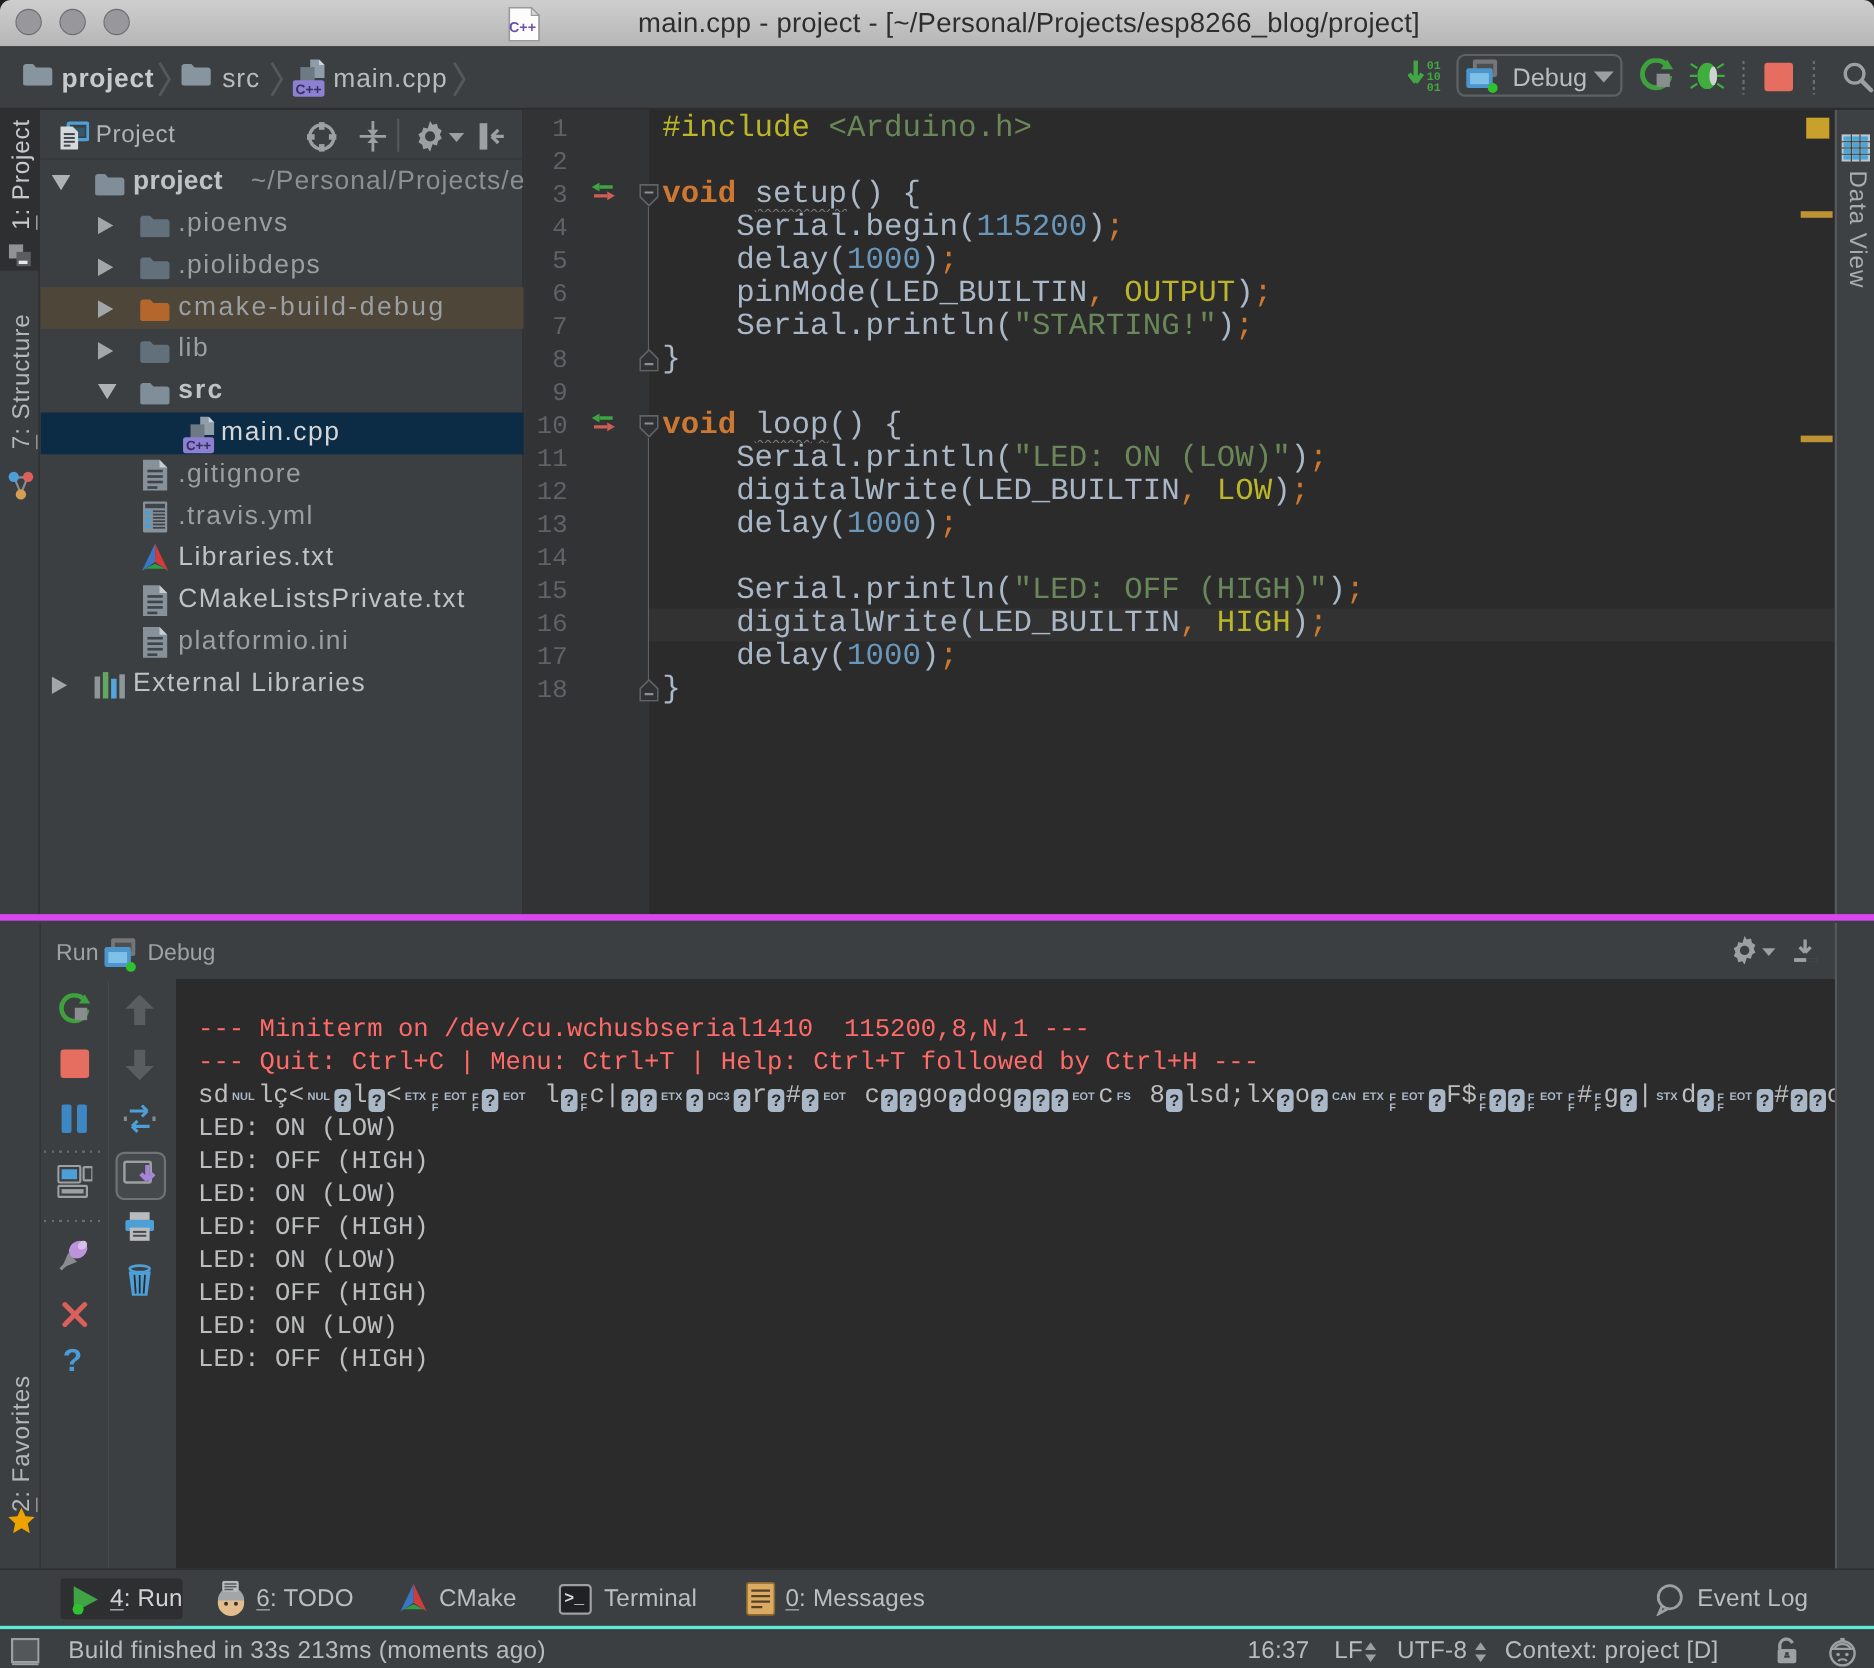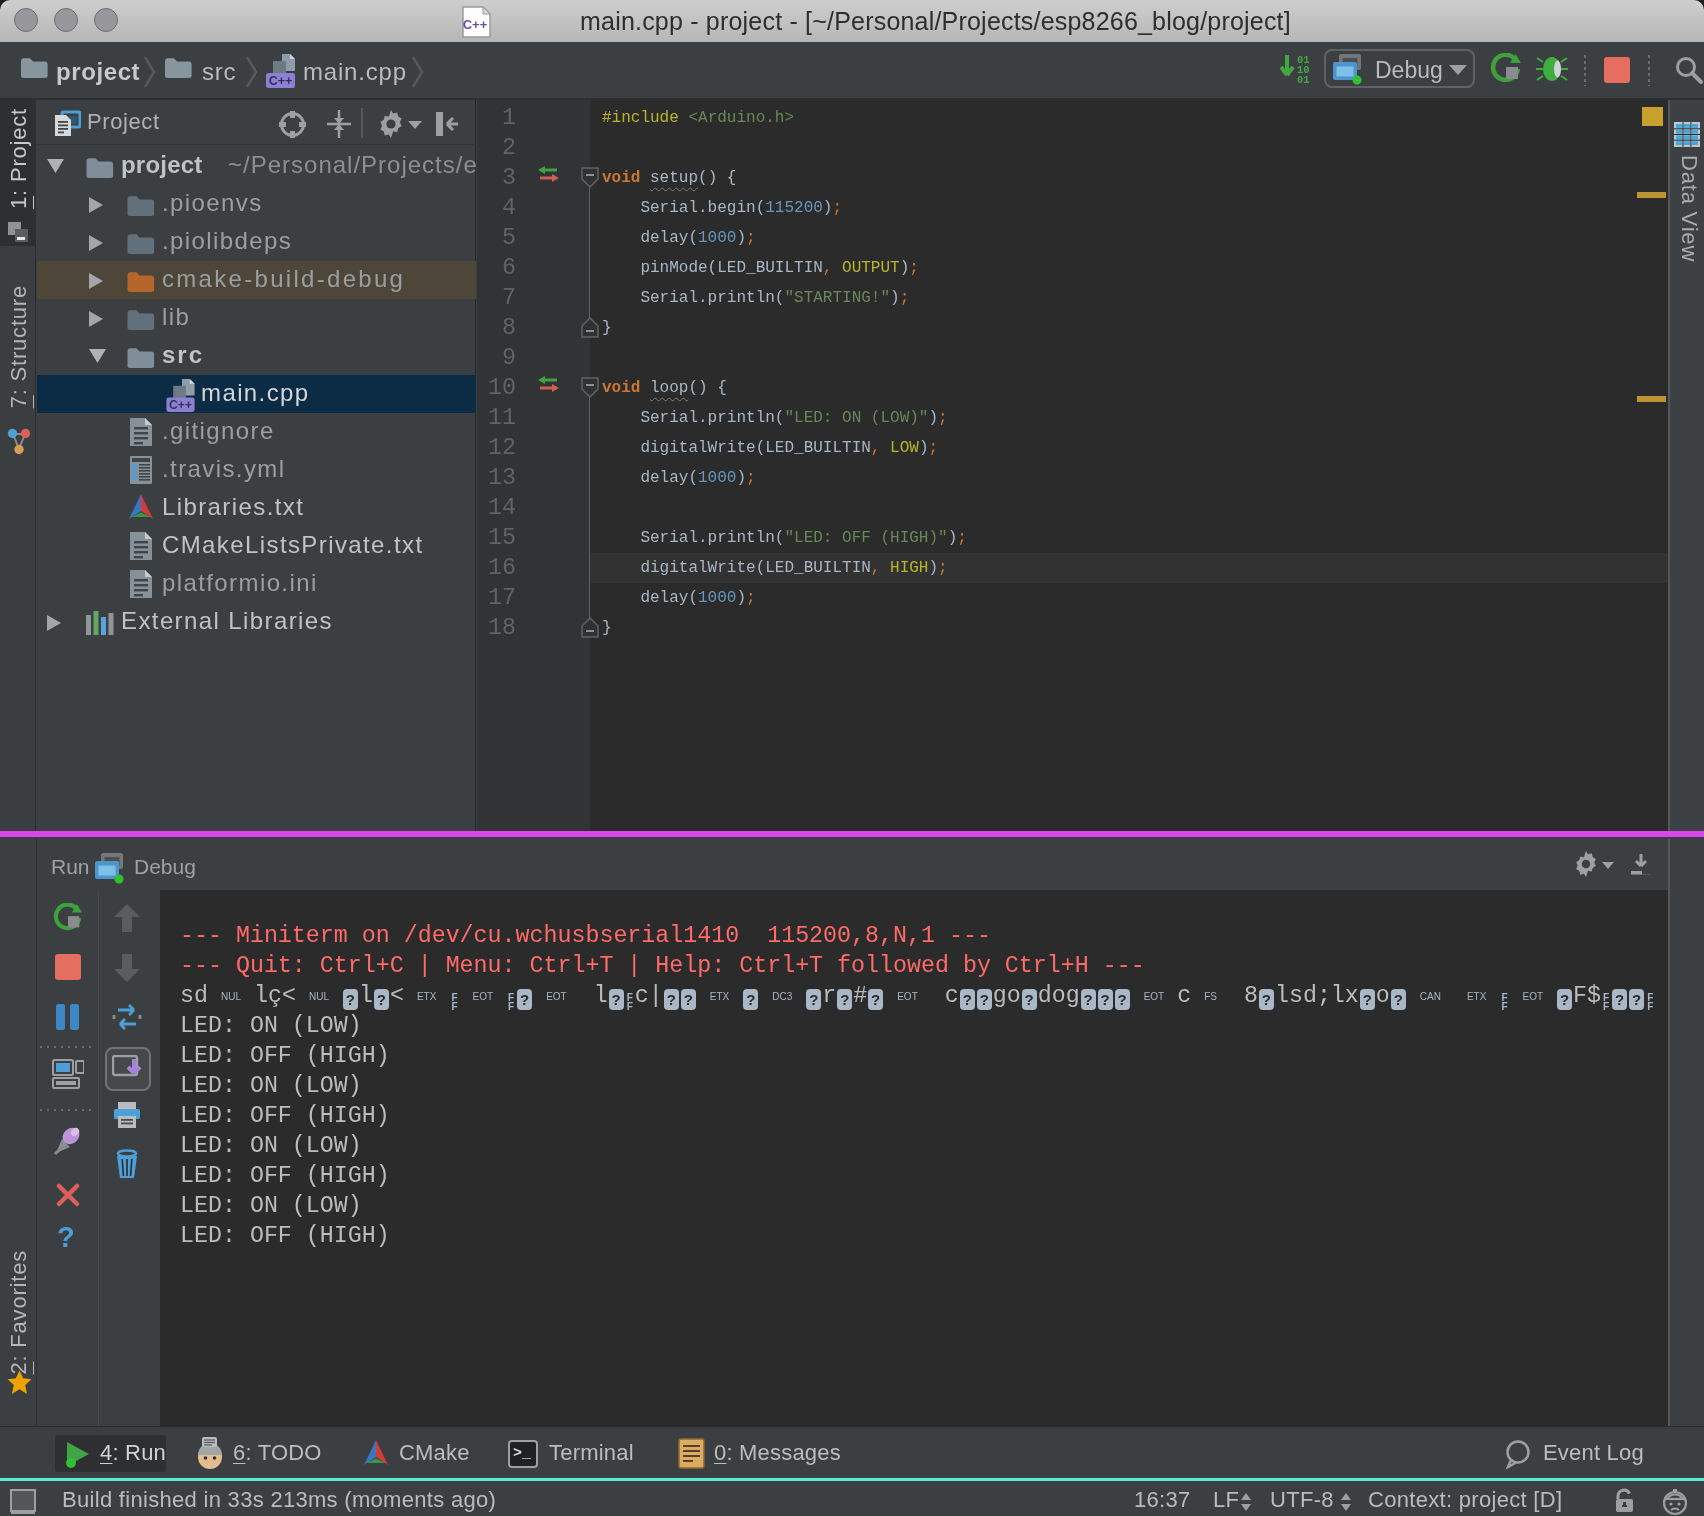--- a/index.html
+++ b/index.html
@@ -30,39 +30,39 @@
     border-right:1px solid #282828;box-sizing:border-box;}
   #ppheader{position:absolute;left:0;top:0;width:439px;height:45px;
     border-bottom:1px solid #323537;box-sizing:border-box;}
   .trow{position:absolute;left:0;width:439px;height:38px;overflow:hidden;}
   .trow .lbl{position:absolute;top:4px;font-size:24px;letter-spacing:1.4px;color:#bfc3c6;white-space:pre;}
   .dim{color:#9b9fa2 !important;}
   #editor{left:477px;top:100px;width:1191px;height:731px;background:#2b2b2b;overflow:hidden;}
   #gutter{position:absolute;left:0;top:0;width:113px;height:731px;background:#313335;}
   .ln{position:absolute;width:39px;text-align:right;font-family:"Liberation Mono",monospace;
       font-size:23.3px;color:#606366;line-height:30px;}
-  .cl{position:absolute;left:125px;font-family:"Liberation Mono",monospace;font-size:16px;
+  .cl{position:absolute;left:125px;font-family:"Liberation Mono",monospace;font-size:28px;
       line-height:30px;color:#a9b7c6;white-space:pre;}
   .kw{color:#cc7832;font-weight:bold;}
   .num{color:#6897bb;}
   .str{color:#6a8759;}
   .mac{color:#bbb529;}
   .sem{color:#cc7832;}
   .fn{text-decoration:underline;text-decoration-style:wavy;text-decoration-color:#7a7a7a;
       text-underline-offset:5px;text-decoration-thickness:1px;}
   #rightbar{left:1668px;top:100px;width:36px;height:1326px;background:#3e4143;
     border-left:2px solid #55585a;box-sizing:border-box;}
   
   #runpanel{left:0;top:831px;width:1704px;height:595px;background:#3c3f41;border-top:6px solid #d946ef;box-sizing:border-box;}
   #console{position:absolute;left:160px;top:53px;width:1508px;height:540px;background:#2b2b2b;overflow:hidden;}
   .con-l{position:absolute;left:20px;font-family:"Liberation Mono",monospace;font-size:23.3px;
       line-height:30px;color:#bbbdbf;white-space:pre;}
   .red{color:#ff6b68;}
   .cc{display:inline-block;font-size:10px;letter-spacing:0;vertical-align:2px;color:#a9b7c6;
-      font-family:"Liberation Sans",sans-serif;font-weight:normal;margin:0 13px;}
+      font-family:"Liberation Sans",sans-serif;font-weight:bold;margin:0 3px;}
   .rep{display:inline-block;width:15px;height:21px;background:#a9b7c6;border-radius:4px 4px 4px 4px;
       color:#2b2b2b;font-size:15px;font-weight:bold;text-align:center;line-height:21px;
       vertical-align:-3px;margin:0 1px;font-family:"Liberation Sans",sans-serif;}
   .ffc{display:inline-flex;flex-direction:column;font-size:10px;line-height:9px;font-weight:bold;
       color:#a9b7c6;vertical-align:1px;margin:0 2px;font-family:"Liberation Sans",sans-serif;}
   
   #tabbar{left:0;top:1426px;width:1704px;height:52px;background:#3c3f41;
     border-top:1px solid #292b2d;box-sizing:border-box;}
   .tabtxt{position:absolute;top:13px;font-size:22px;color:#bbbebf;letter-spacing:0.2px;}
   #statusbar{left:0;top:1478px;width:1704px;height:50px;background:#3c3f41;

